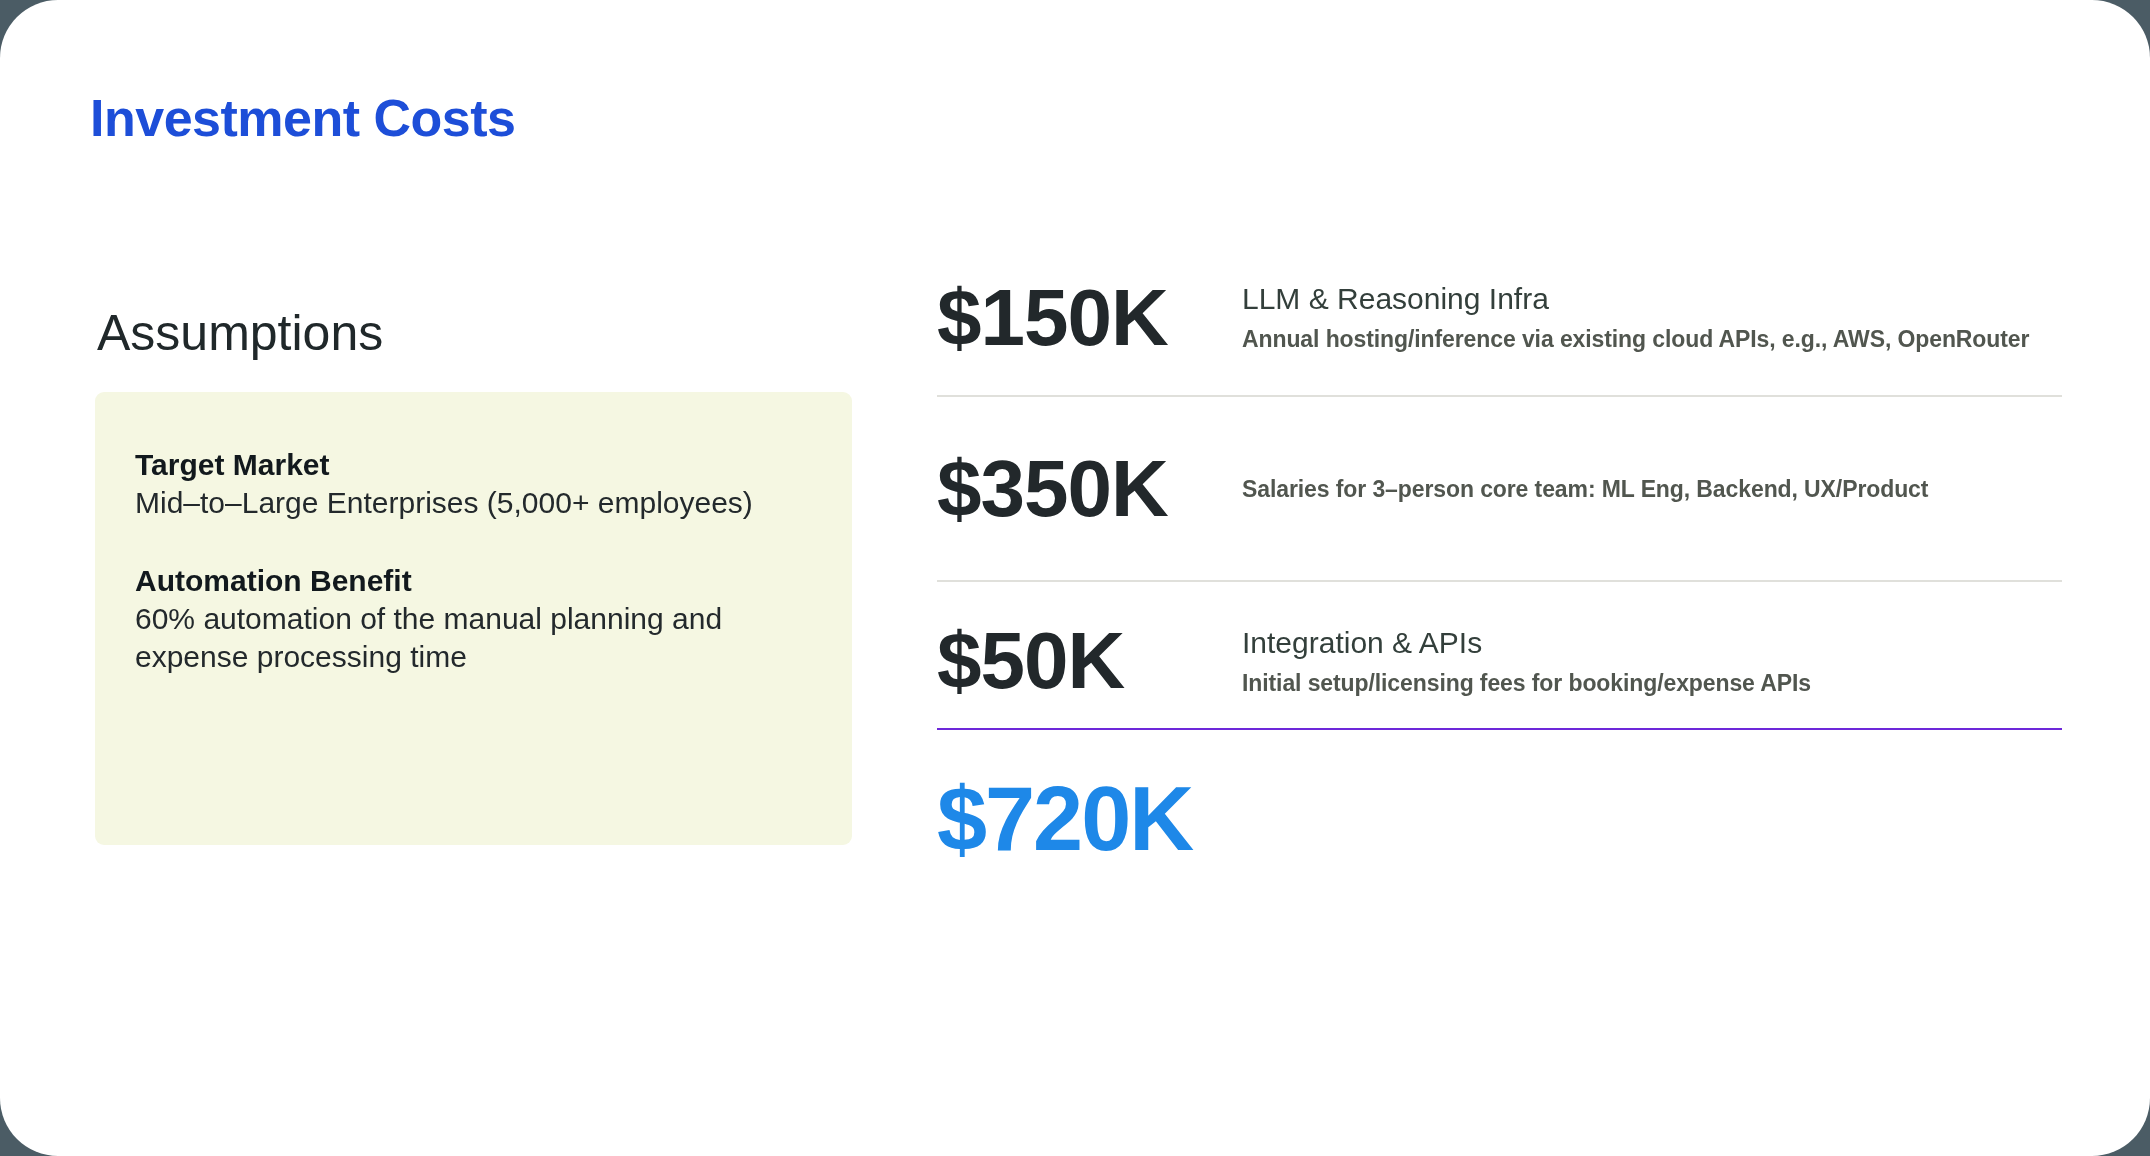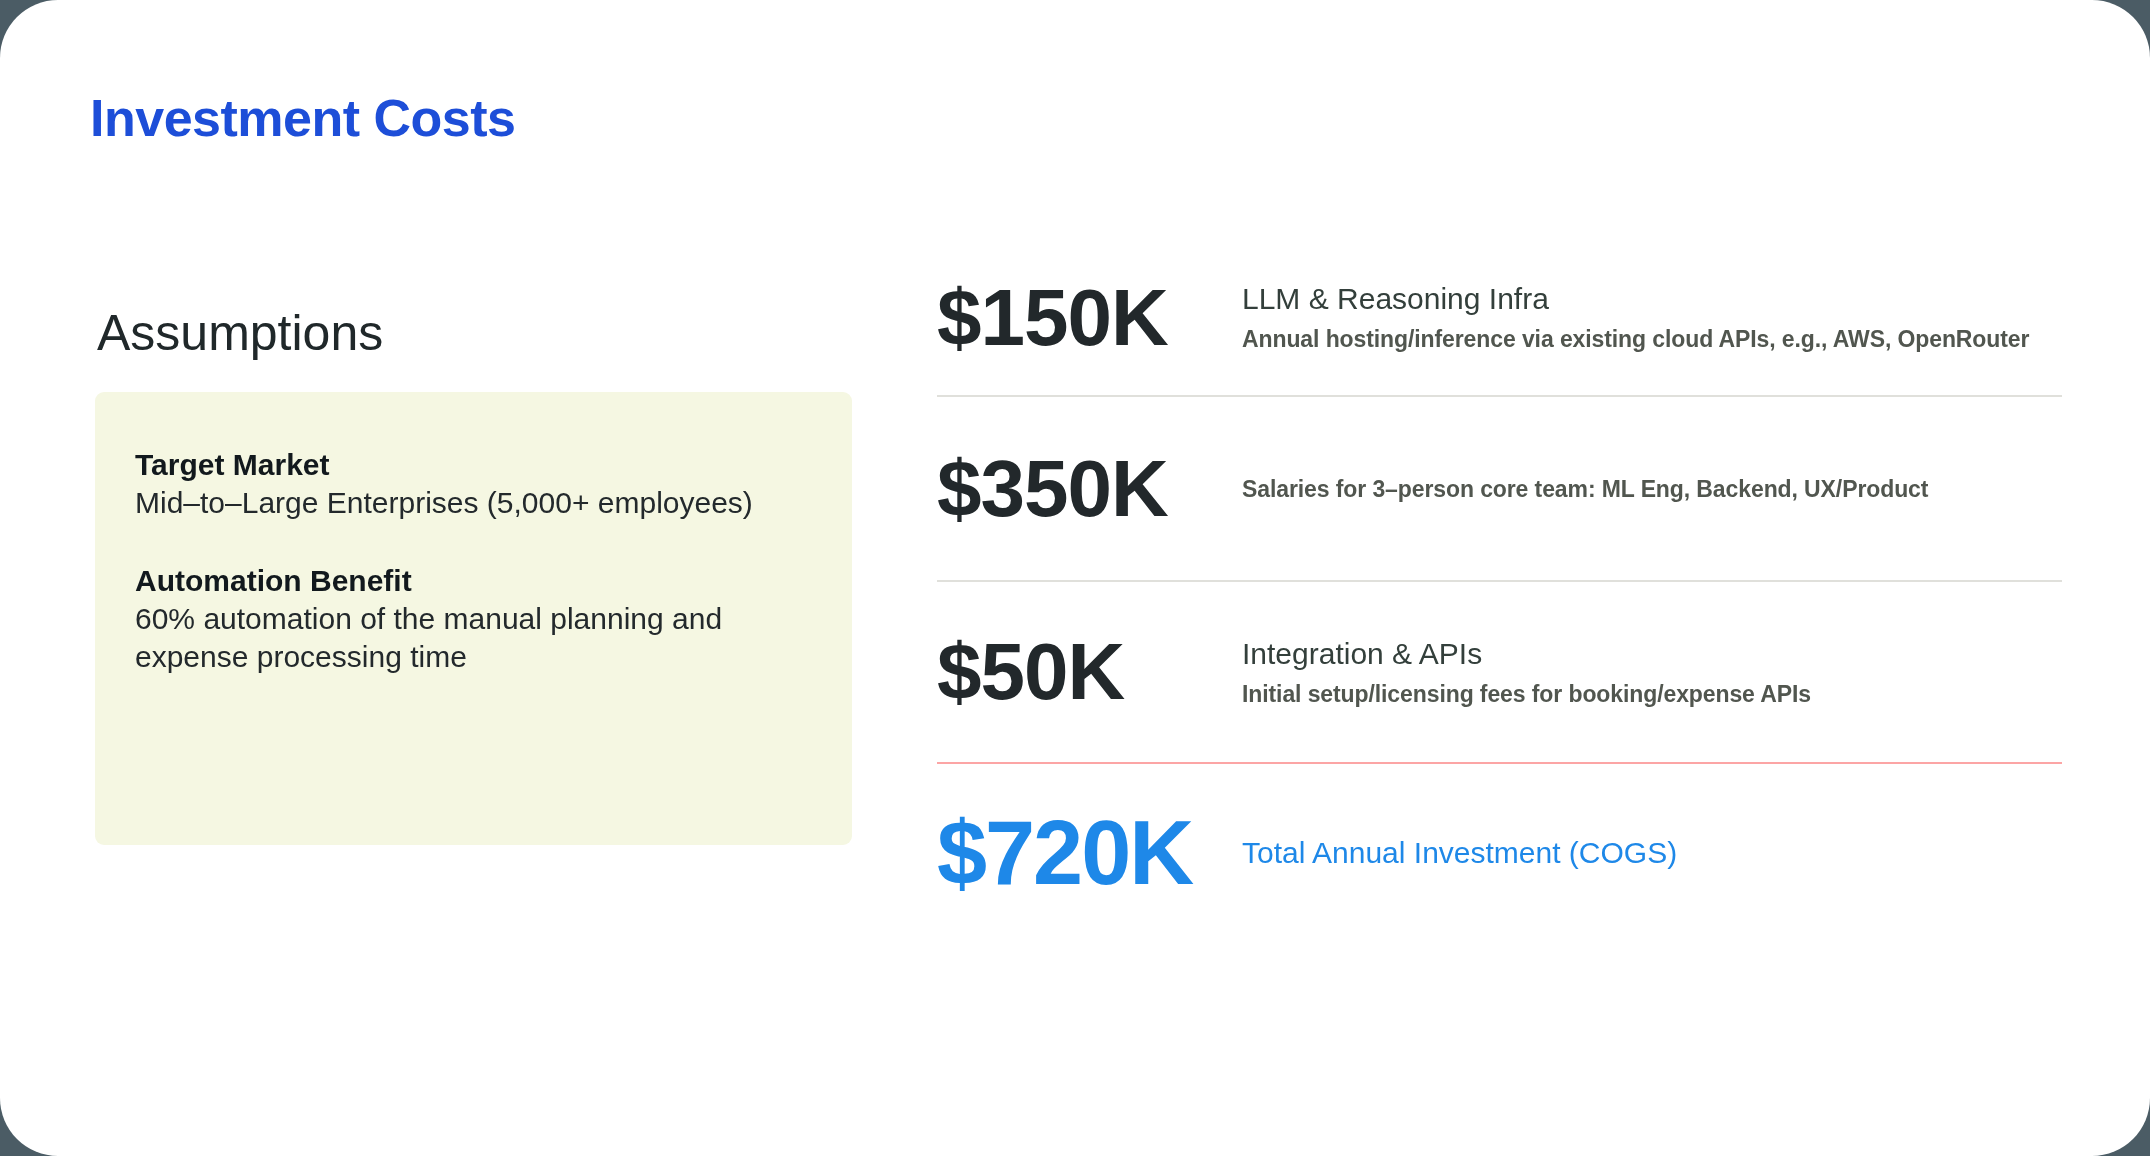--- a/index.html
+++ b/index.html
@@ -45,21 +45,21 @@
   .cost-list{
     position:absolute;left:937px;top:240px;
     width:1125px;
   }
   .cost-row{
     display:flex;align-items:center;
     box-sizing:border-box;
   }
   .cost-row.r1{height:157px;border-bottom:2px solid #E0E0DB;}
   .cost-row.r2{height:185px;border-bottom:2px solid #E0E0DB;}
-  .cost-row.r3{height:182px;border-bottom:2px solid #fca5a5;}
+  .cost-row.r3{height:136px;border-bottom:2px solid #6d28d9;margin-top:12px;}
   .cost-row.r4{height:178px;}
   .cost-amount{
     flex:0 0 305px;
     font-size:80px;font-weight:700;color:#22282B;
     letter-spacing:-1px;line-height:1;
     white-space:nowrap;
   }
   .cost-text{min-width:0;}
   .cost-title{
     font-size:30px;font-weight:400;color:#333F3B;
@@ -123,20 +123,17 @@
       <div class="cost-row r3">
         <div class="cost-amount">$50K</div>
         <div class="cost-text">
           <div class="cost-title">Integration &amp; APIs</div>
           <div class="cost-desc">Initial setup/licensing fees for booking/expense APIs</div>
         </div>
       </div>
 
       <div class="cost-row r4">
         <div class="total-amount">$720K</div>
-        <div class="cost-text">
-          <div class="total-label">Total Annual Investment (COGS)</div>
-        </div>
       </div>
 
     </div>
   </div>
 </div>
 
 </body></html>

